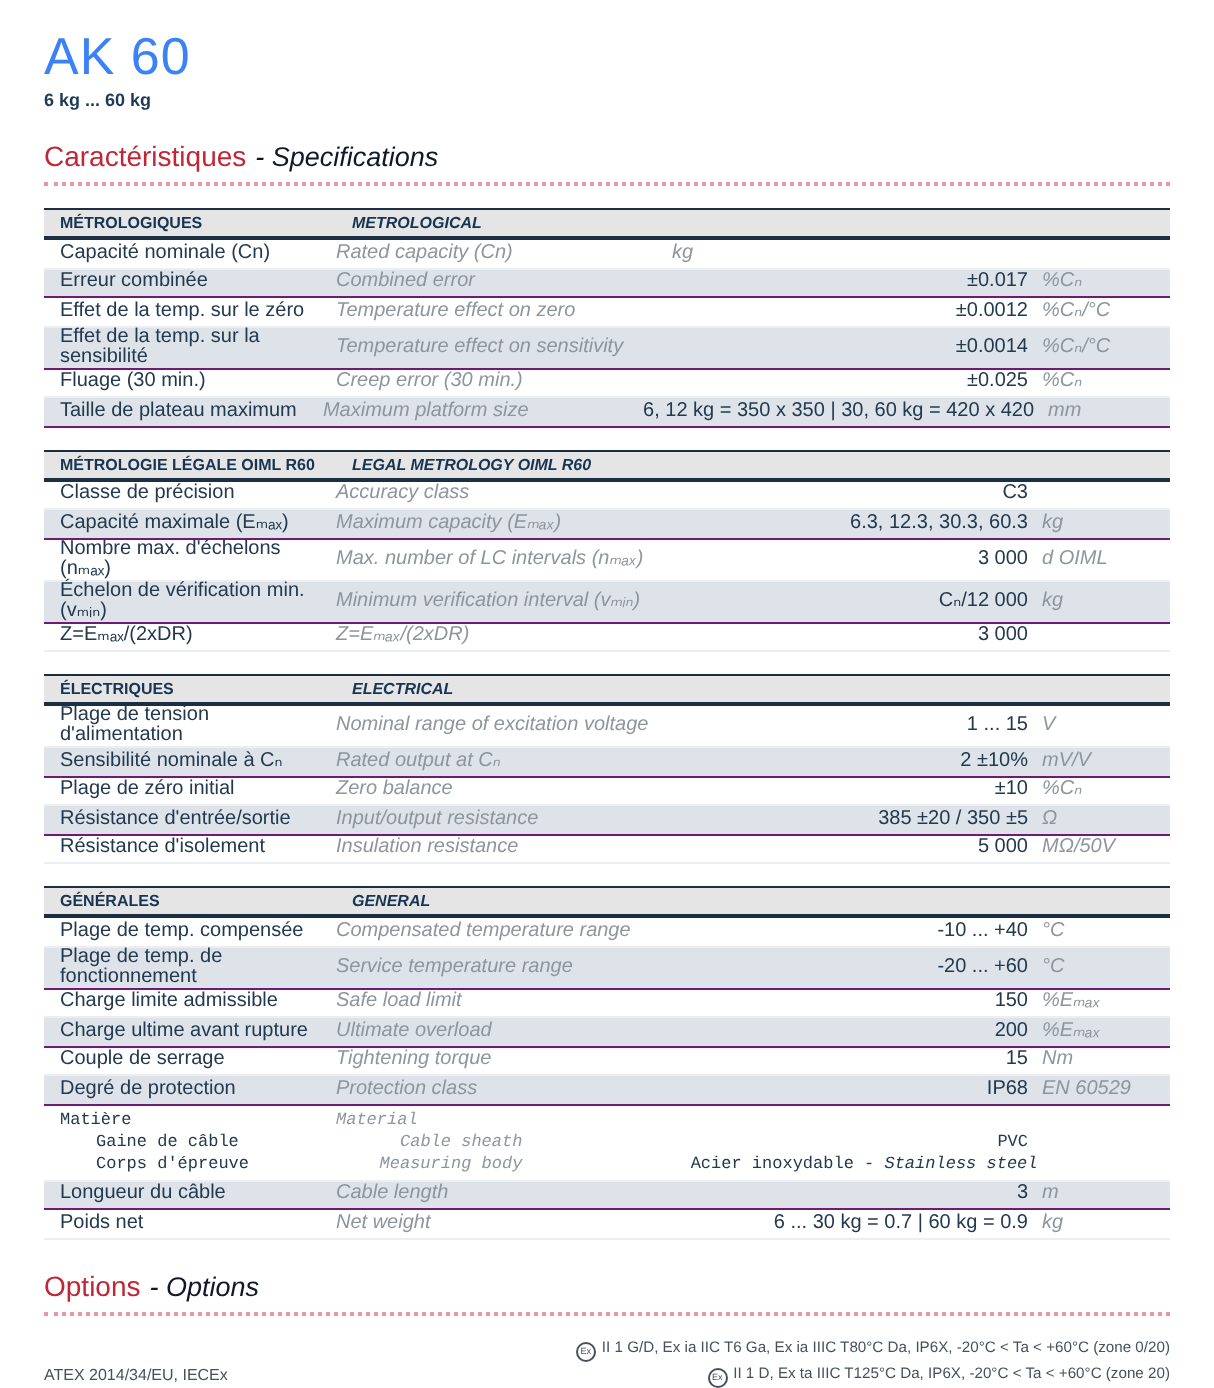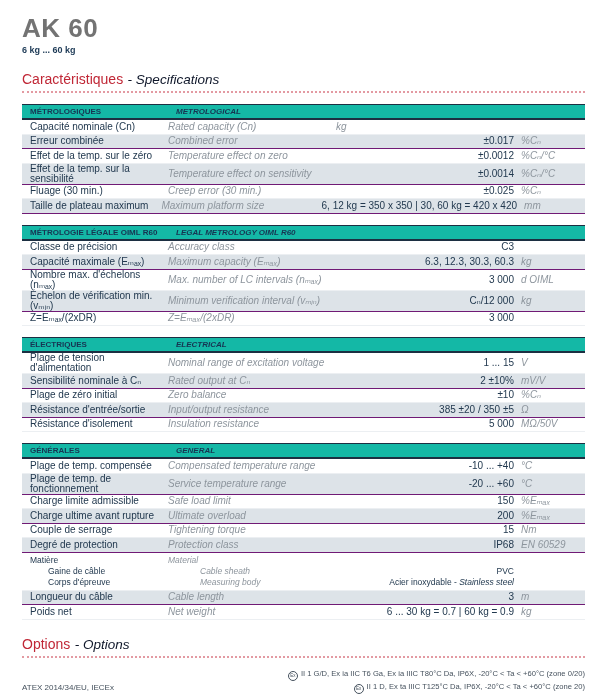--- a/index.html
+++ b/index.html
@@ -2,40 +2,40 @@
 <html><head>
 <meta charset="utf-8">
 <style>
   html,body{margin:0;padding:0;}
   body{
     width:607px;height:694px;background:#ffffff;overflow:hidden;
     font-family:"Liberation Sans","DejaVu Sans",sans-serif;
     -webkit-font-smoothing:antialiased;
   }
   .page{padding:14px 22px 0 22px;box-sizing:border-box;width:607px;}
-  .title{color:#737373;font-size:26px;font-weight:bold;letter-spacing:0.5px;line-height:28px;}
+  .title{color:#3b82f6;font-size:26px;font-weight:normal;letter-spacing:0.5px;line-height:28px;}
   .subtitle{color:#1d3a56;font-size:9px;font-weight:bold;margin-top:3px;}
   .section-heading{margin-top:15px;border-bottom:2px dotted #e39aa2;padding-bottom:3px;}
   .sh-fr{color:#c02736;font-weight:normal;font-size:14px;}
   .sh-en{color:#0f172a;font-style:italic;font-size:13.5px;}
   .spec-table{margin-top:11px;}
-  .thead{display:flex;align-items:center;height:13px;background:#14b8a6;
+  .thead{display:flex;align-items:center;height:13px;background:#e5e5e5;
     border-top:1px solid #1c2f42;border-bottom:2px solid #1c2f42;
     font-size:8px;font-weight:bold;color:#173452;}
   .thead .h-fr{width:146px;padding-left:8px;}
   .thead .h-en{font-style:italic;}
   .r{display:flex;align-items:center;min-height:13.5px;font-size:10px;line-height:10px;
      border-bottom:1px solid #eceff2;}
   .r.alt{background:#dde3e8;border-bottom:1px solid #701a75;justify-content:space-between;}
   .c-fr{width:138px;padding-left:8px;color:#22394f;}
   .c-en{width:168px;color:#8d959d;font-style:italic;}
   .c-val{flex:1;text-align:right;color:#22394f;padding-right:7px;white-space:nowrap;}
   .c-unit{width:64px;color:#8d959d;font-style:italic;}
   .mat-block{padding:2px 0;border-bottom:1px solid #eceff2;font-size:8.5px;}
-  .mat-line{display:flex;line-height:11px;}
+  .mat-line{display:flex;line-height:11px;font-family:Liberation Mono, monospace;}
   .indent{padding-left:26px;}
   .indent-en{padding-left:14px;}
   .options-body{display:flex;margin-top:10px;}
   .opt-left{font-size:8px;color:#45515d;align-self:center;white-space:nowrap;}
   .opt-right{flex:1;text-align:right;font-size:7.6px;color:#45515d;line-height:12.5px;}
   .ex-icon{display:inline-flex;align-items:center;justify-content:center;
     width:8px;height:8px;border:1px solid #45515d;border-radius:50%;
     font-size:4.5px;font-style:normal;margin-right:3px;vertical-align:-1px;}
 </style>
 </head>

